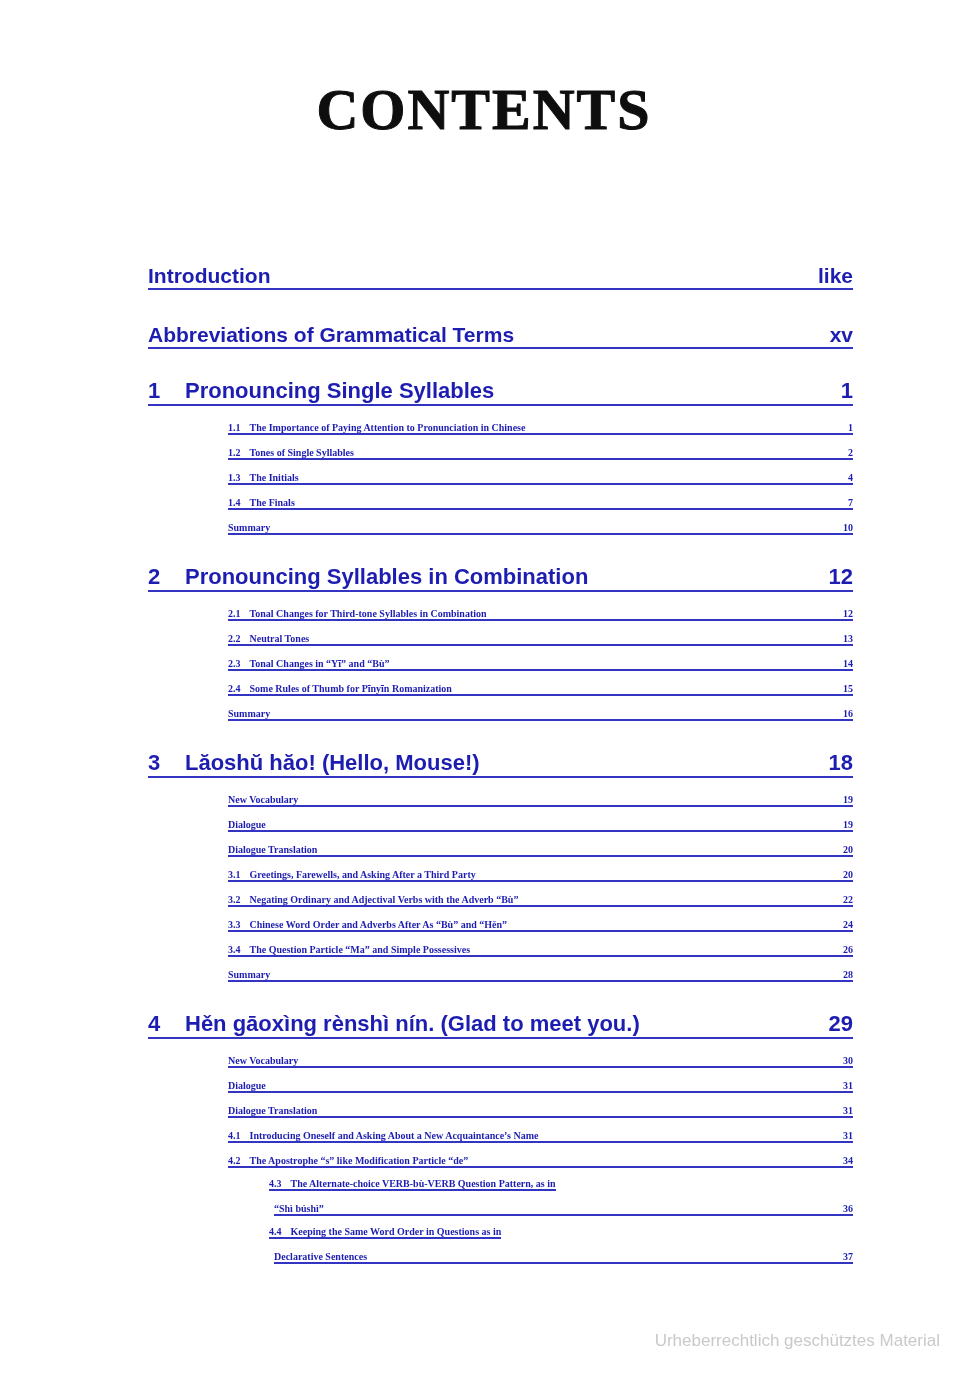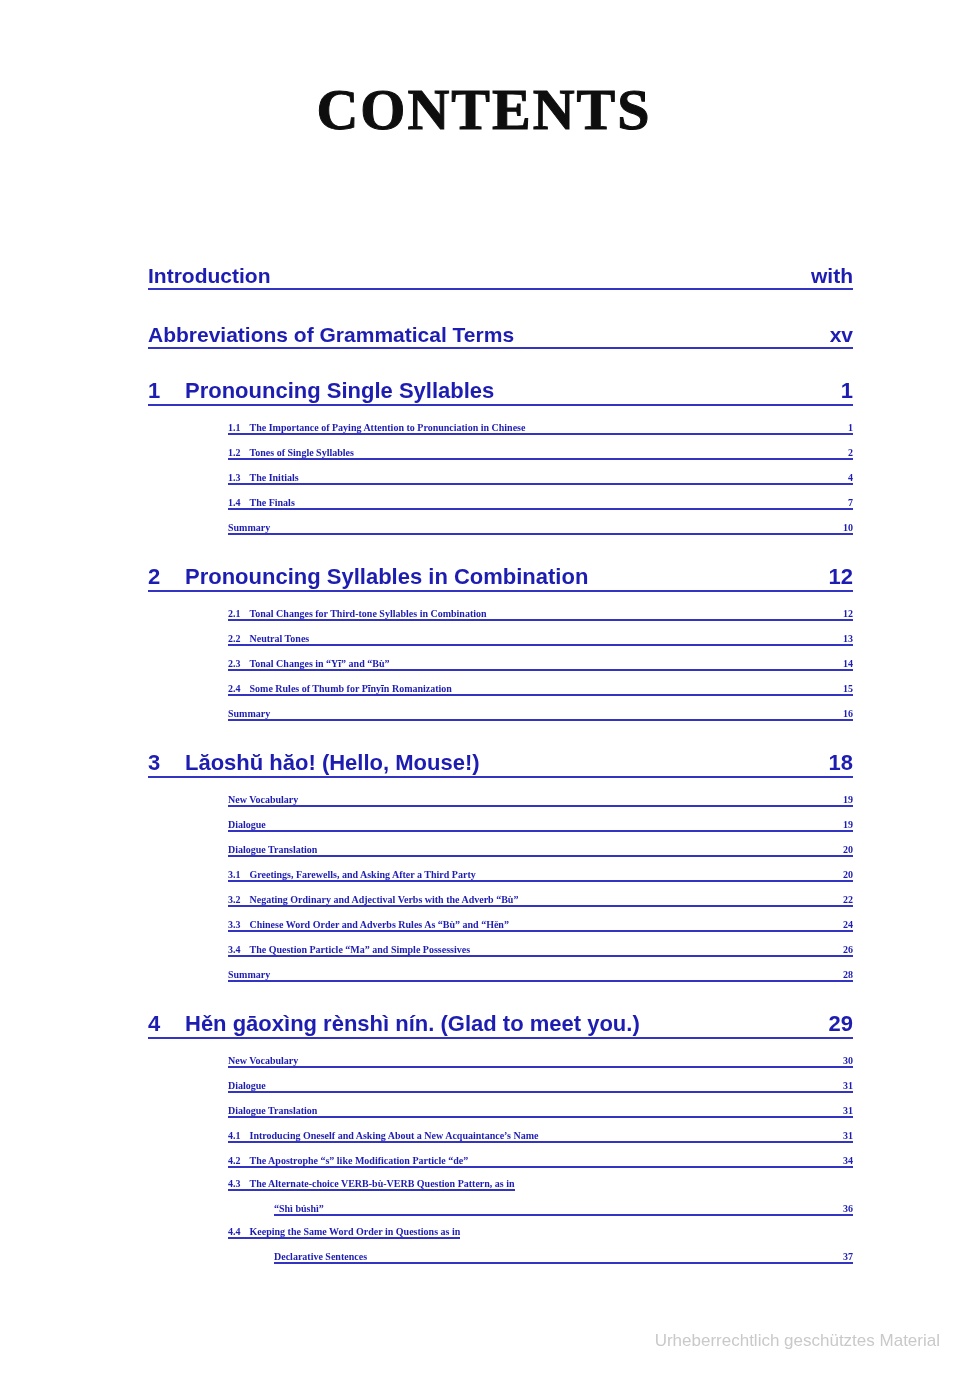--- a/index.html
+++ b/index.html
@@ -49,40 +49,40 @@
   }
   .ch-num{width:37px;flex:none;}
   .entries{padding-left:80px;margin-top:4px;}
   .e-row,.e-line1,.e-line2{
     display:flex;align-items:flex-end;
     height:23px;
     font-weight:bold;font-size:10px;
     font-family:"Liberation Serif", serif;
   }
   .e-row,.e-line2{border-bottom:2px solid var(--rule);}
-  .e-line1 .undertext{border-bottom:2px solid var(--rule);}
+  .e-line1 .undertext{border-bottom:2px solid var(--rule);margin-left:41px;}
   .e-line2{margin-left:46px;}
   .e-num{margin-right:9px;flex:none;}
   .e-page,.ch-page,.fm-page{margin-left:8px;}
   .watermark{
     position:absolute;right:20px;bottom:26px;
     font-family:"Liberation Sans", sans-serif;
     font-size:17px;color:var(--wm);
   }
 </style>
 </head>
 <body>
 
 <div class="sheet">
   <h1 class="page-title">CONTENTS</h1>
   <div class="toc" id="toc">
       <div class="fm-row">
         <span class="fm-label">Introduction</span>
         <span class="spacer"></span>
-        <span class="fm-page">with</span>
+        <span class="fm-page">like</span>
       </div>
       <div class="fm-row">
         <span class="fm-label">Abbreviations of Grammatical Terms</span>
         <span class="spacer"></span>
         <span class="fm-page">xv</span>
       </div>
       <div class="chapter">
         <div class="ch-head">
           <span class="ch-num">1</span>
           <span class="ch-title">Pronouncing Single Syllables</span>
@@ -190,21 +190,21 @@
             <span class="e-page">20</span>
           </div>
           <div class="e-row">
             <span class="e-num">3.2</span>
             <span class="e-label">Negating Ordinary and Adjectival Verbs with the Adverb “Bù”</span>
             <span class="spacer"></span>
             <span class="e-page">22</span>
           </div>
           <div class="e-row">
             <span class="e-num">3.3</span>
-            <span class="e-label">Chinese Word Order and Adverbs Rules As “Bù” and “Hěn”</span>
+            <span class="e-label">Chinese Word Order and Adverbs After As “Bù” and “Hěn”</span>
             <span class="spacer"></span>
             <span class="e-page">24</span>
           </div>
           <div class="e-row">
             <span class="e-num">3.4</span>
             <span class="e-label">The Question Particle “Ma” and Simple Possessives</span>
             <span class="spacer"></span>
             <span class="e-page">26</span>
           </div>
           <div class="e-row">

